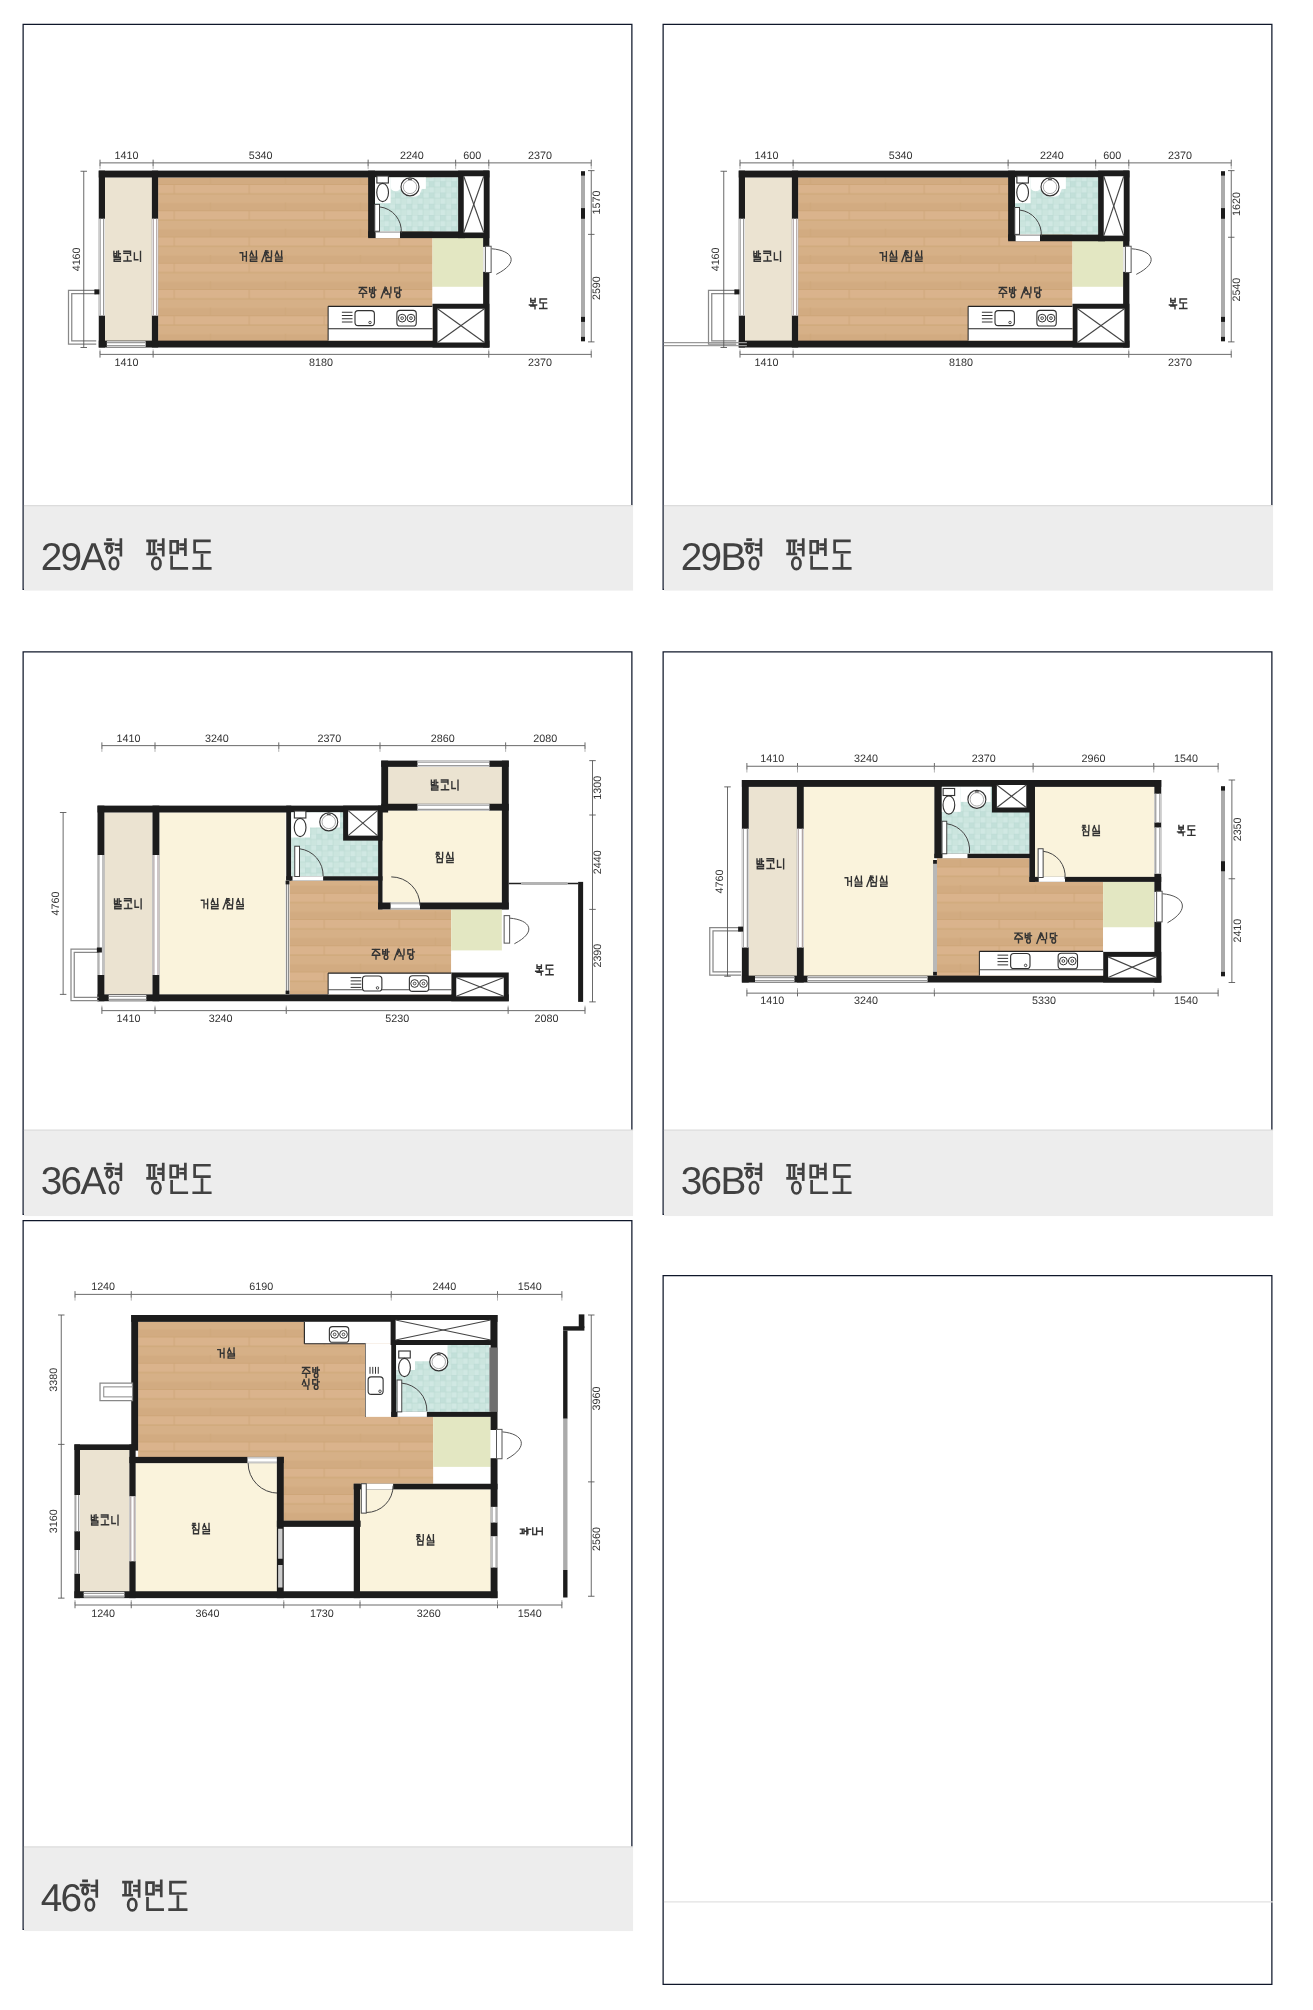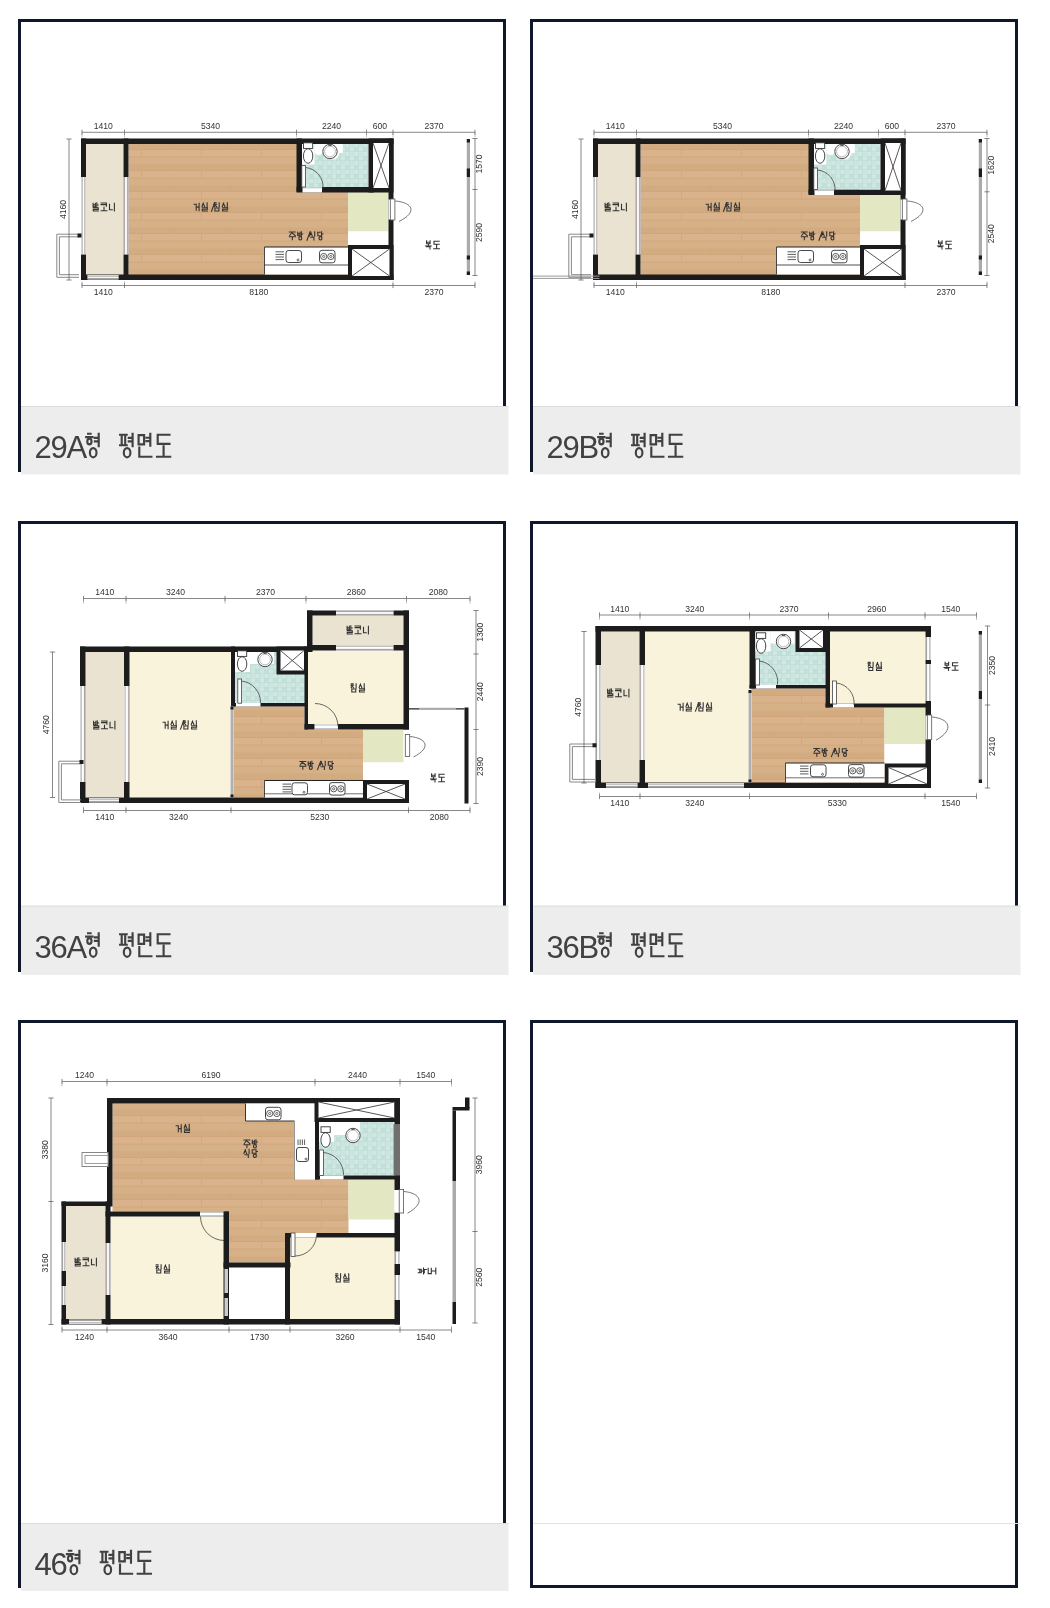--- a/index.html
+++ b/index.html
@@ -1,12 +1,12 @@
 <!DOCTYPE html>
-<html><head><meta charset="utf-8"><style>html,body{margin:0;padding:0;background:#fff;width:1050px;height:1608px;overflow:hidden;font-family:"Liberation Sans",sans-serif}.cell{position:absolute;border:3px solid #0f172a;background:#fff;box-sizing:border-box}</style></head><body>
+<html><head><meta charset="utf-8"><style>html,body{margin:0;padding:0;background:#fff;width:1050px;height:1608px;overflow:hidden;font-family:"Liberation Sans",sans-serif}.cell{position:absolute;border:1px solid #0f172a;background:#fff;box-sizing:border-box}</style></head><body>
 <div class="cell" style="left:18px;top:19px;width:487.5px;height:452.5px">
     <svg xmlns="http://www.w3.org/2000/svg" width="487.5" height="452.5" viewBox="18 19 487.5 452.5" style="position:absolute;left:0;top:0">
       <rect x="18.00" y="403.50" width="487.50" height="68.00" fill="#ededed"></rect>
       <line x1="18.00" y1="403.50" x2="505.50" y2="403.50" stroke="#dcdcdc" stroke-width="1.00"></line>
       <defs>
         <pattern id="wda" width="60" height="21" patternUnits="userSpaceOnUse">
           <rect width="60" height="21" fill="#d6b087"></rect>
           <rect y="0" width="60" height="7" fill="#dab38c"></rect>
           <rect y="14" width="60" height="7" fill="#d2ab81"></rect>
           <rect y="6.6" width="60" height="0.9" fill="#cea878"></rect>
@@ -671,21 +671,21 @@
       <text x="543.5" y="954.5" font-size="31" letter-spacing="-1.3" fill="#414141" font-family="Liberation Sans, sans-serif">36B</text>
       <path d="M597.1 930.2L599.6 930.2M595.2 933.6L601.5 933.6M607.7 930.2L607.7 942.7M603.9 934.3L607.7 934.3M603.9 937.9L607.7 937.9" stroke="#414141" stroke-width="2.15" fill="none" stroke-linecap="square"></path>
       <ellipse cx="598.4" cy="938.0" rx="2.1" ry="2.9" stroke="#414141" stroke-width="2.15" fill="none"></ellipse>
       <ellipse cx="602.2" cy="949.2" rx="3.3" ry="4.6" stroke="#414141" stroke-width="2.15" fill="none"></ellipse>
       <path d="M629.1 931.2L635.7 931.2M630.7 931.2L630.7 941.7M634.2 931.2L634.2 941.7M629.1 941.7L635.7 941.7M641.6 930.2L641.6 942.7M637.8 934.3L641.6 934.3M637.8 937.9L641.6 937.9" stroke="#414141" stroke-width="2.15" fill="none" stroke-linecap="square"></path>
       <ellipse cx="636.1" cy="949.2" rx="3.3" ry="4.6" stroke="#414141" stroke-width="2.15" fill="none"></ellipse>
       <path d="M647.6 931.6L653.1 931.6M653.1 931.6L653.1 940.8M653.1 940.8L647.6 940.8M647.6 940.8L647.6 931.6M659.3 930.2L659.3 942.2M655.5 934.2L659.3 934.2M655.5 937.6L659.3 937.6M648.3 944.1L648.3 953.2M648.3 953.2L660.4 953.2" stroke="#414141" stroke-width="2.15" fill="none" stroke-linecap="square"></path>
       <path d="M678.5 931.2L666.7 931.2M666.7 931.2L666.7 940.3M666.7 940.3L678.5 940.3M672.6 942.7L672.6 952.8M666.0 953.2L679.2 953.2" stroke="#414141" stroke-width="2.15" fill="none" stroke-linecap="square"></path>
     </svg>
   </div>
-<div class="cell" style="left:18px;top:1020px;width:487.5px;height:568.0px">
+<div class="cell" style="left:18px;top:976px;width:487.5px;height:568.0px">
     <svg xmlns="http://www.w3.org/2000/svg" width="487.5" height="568.0" viewBox="18 1020 487.5 568.0" style="position:absolute;left:0;top:0">
       <rect x="18.00" y="1520.50" width="487.50" height="67.50" fill="#ededed"></rect>
       <line x1="18.00" y1="1520.50" x2="505.50" y2="1520.50" stroke="#dcdcdc" stroke-width="1.00"></line>
       <defs>
         <pattern id="wde" width="60" height="21" patternUnits="userSpaceOnUse">
           <rect width="60" height="21" fill="#d6b087"></rect>
           <rect y="0" width="60" height="7" fill="#dab38c"></rect>
           <rect y="14" width="60" height="7" fill="#d2ab81"></rect>
           <rect y="6.6" width="60" height="0.9" fill="#cea878"></rect>
           <rect y="13.6" width="60" height="0.9" fill="#d7b086"></rect>

